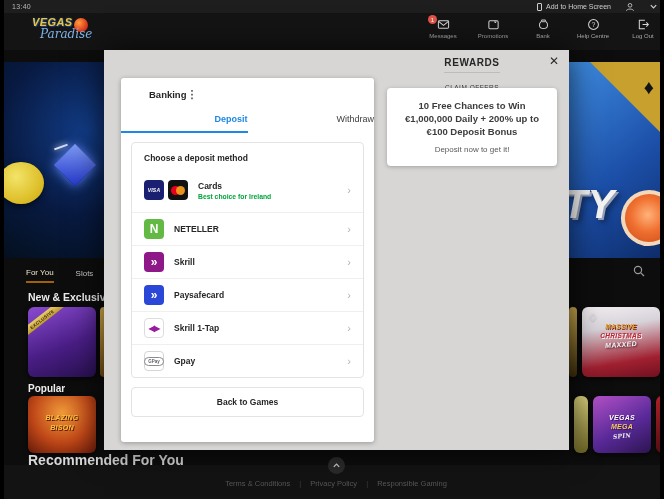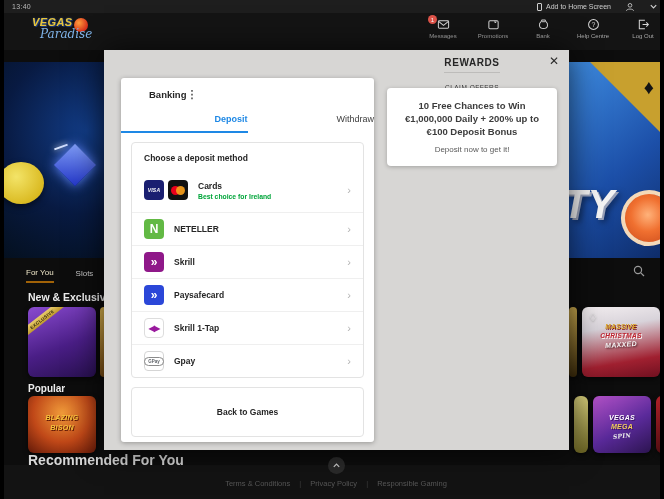--- a/index.html
+++ b/index.html
@@ -91,21 +91,21 @@
   .pay.neteller { background:#62b944; color:#fff; font-size:12px; }
   .pay.skrill { background:#8f1889; color:#fff; font-size:12px; }
   .pay.psc { background:#2b47d8; color:#fff; font-size:12px; }
   .pay.skrill1 { background:#fff; border:1px solid #ddd; color:#9a1a9e; font-size:8px; letter-spacing:-1px; }
   .pay.gpay { background:#fff; border:1px solid #d5d5d5; }
   .gpay-oval { border:1px solid #8b8b8b; border-radius:7px; font-size:4.5px; color:#5f6368; padding:1px 3px; font-weight:bold; }
   .mlabel { margin-left:10px; display:flex; flex-direction:column; justify-content:center; }
   .mname { font-size:8.5px; font-weight:bold; color:#262626; }
   .msub { font-size:6.8px; font-weight:bold; color:#00a53a; margin-top:2px; }
   .mchev { margin-left:auto; color:#b3b3b3; font-size:11px; }
-  .bk-back { margin:9px 10px 0; border:1px solid #e3e3e3; border-radius:4px; text-align:center; padding:19px 0; font-size:8.5px; font-weight:bold; color:#262626; cursor:pointer; background:#fff; }
+  .bk-back { margin:9px 10px 0; border:1px solid #e3e3e3; border-radius:4px; text-align:center; padding:9px 0; font-size:8.5px; font-weight:bold; color:#262626; cursor:pointer; background:#fff; }
 </style>
 </head>
 <body>
 
 <div id="app">
 
   <div class="sysbar">
     <span class="time">13:40</span>
     <span class="right">
       <span class="sys-item">

